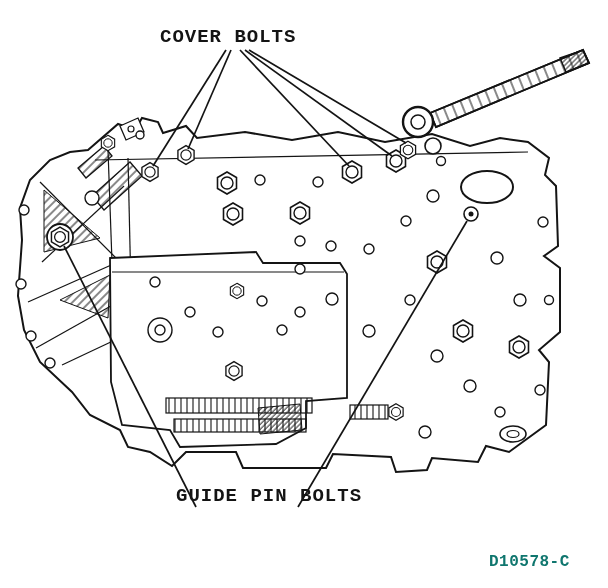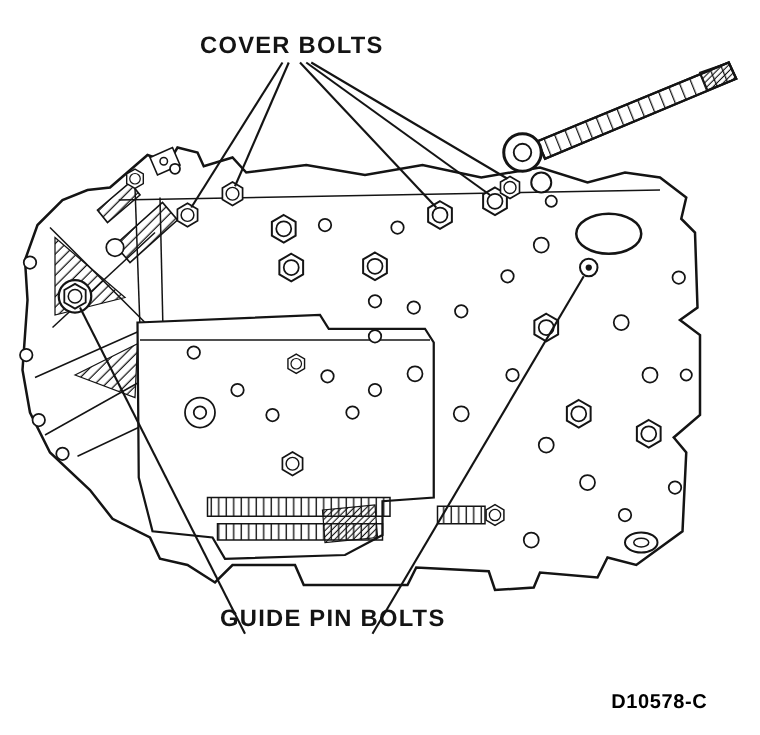--- a/index.html
+++ b/index.html
@@ -1,37 +1,37 @@
 <!DOCTYPE html>
 <html><head>
 <meta charset="utf-8">
 <style>
   html,body{margin:0;padding:0;background:#ffffff;}
   .stage{
     position:relative;
     width:608px;height:588px;
     background:#ffffff;
-    font-family:Liberation Sans, sans-serif;
+    font-family:Liberation Mono, monospace;
     overflow:hidden;
   }
   .stage svg{position:absolute;left:0;top:0;}
   .callout{
     position:absolute;
     color:#141414;
     font-weight:700;
     font-size:19px;
     letter-spacing:1px;
     white-space:nowrap;
   }
   .cover-label{left:160px;top:26px;}
   .guide-label{left:176px;top:485px;}
   .fig-num{
     position:absolute;
     left:489px;top:553px;
-    color:#000000;
+    color:#0f766e;
     font-weight:700;
     font-size:16px;
     letter-spacing:.5px;
     white-space:nowrap;
   }
 </style>
 </head>
 <body>
 
 <div class="stage">

